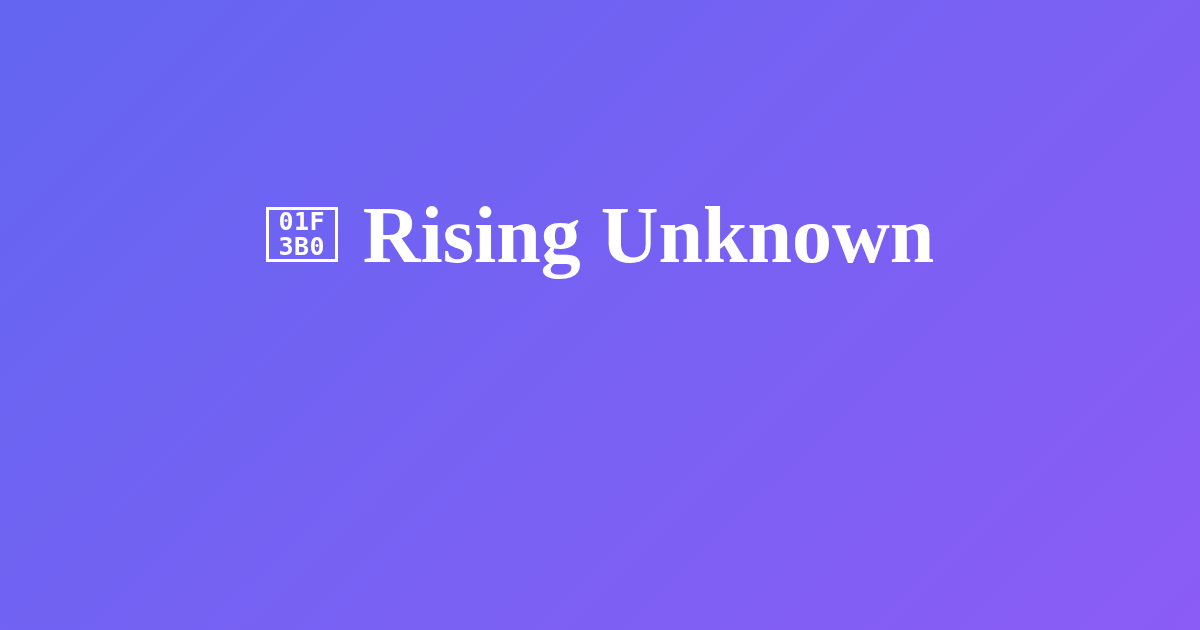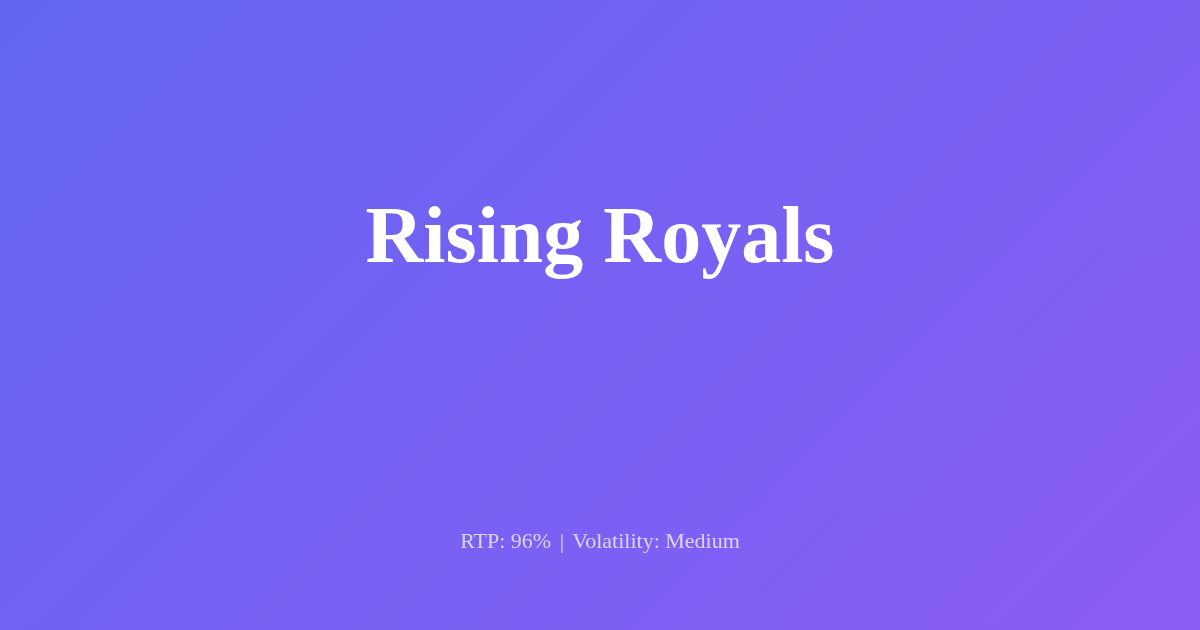--- a/index.html
+++ b/index.html
@@ -103,29 +103,26 @@
 </style>
 </head>
 <body>
 
 <div id="og-card">
 
   <div id="hero">
 
     <div id="title-row">
 
+      <span id="game-icon">
+        <span class="cp-row">01F</span>
+        <span class="cp-row">3B0</span>
+      </span>
 
-      <h1 id="game-title">Rising Royals</h1>
+      <h1 id="game-title">Rising Unknown</h1>
 
     </div>
 
 
   </div>
 
-  <div id="meta-line">
-    <span>RTP:</span>
-    <span>96%</span>
-    <span class="meta-sep">|</span>
-    <span>Volatility:</span>
-    <span>Medium</span>
-  </div>
 
 </div>
 
 </body></html>

